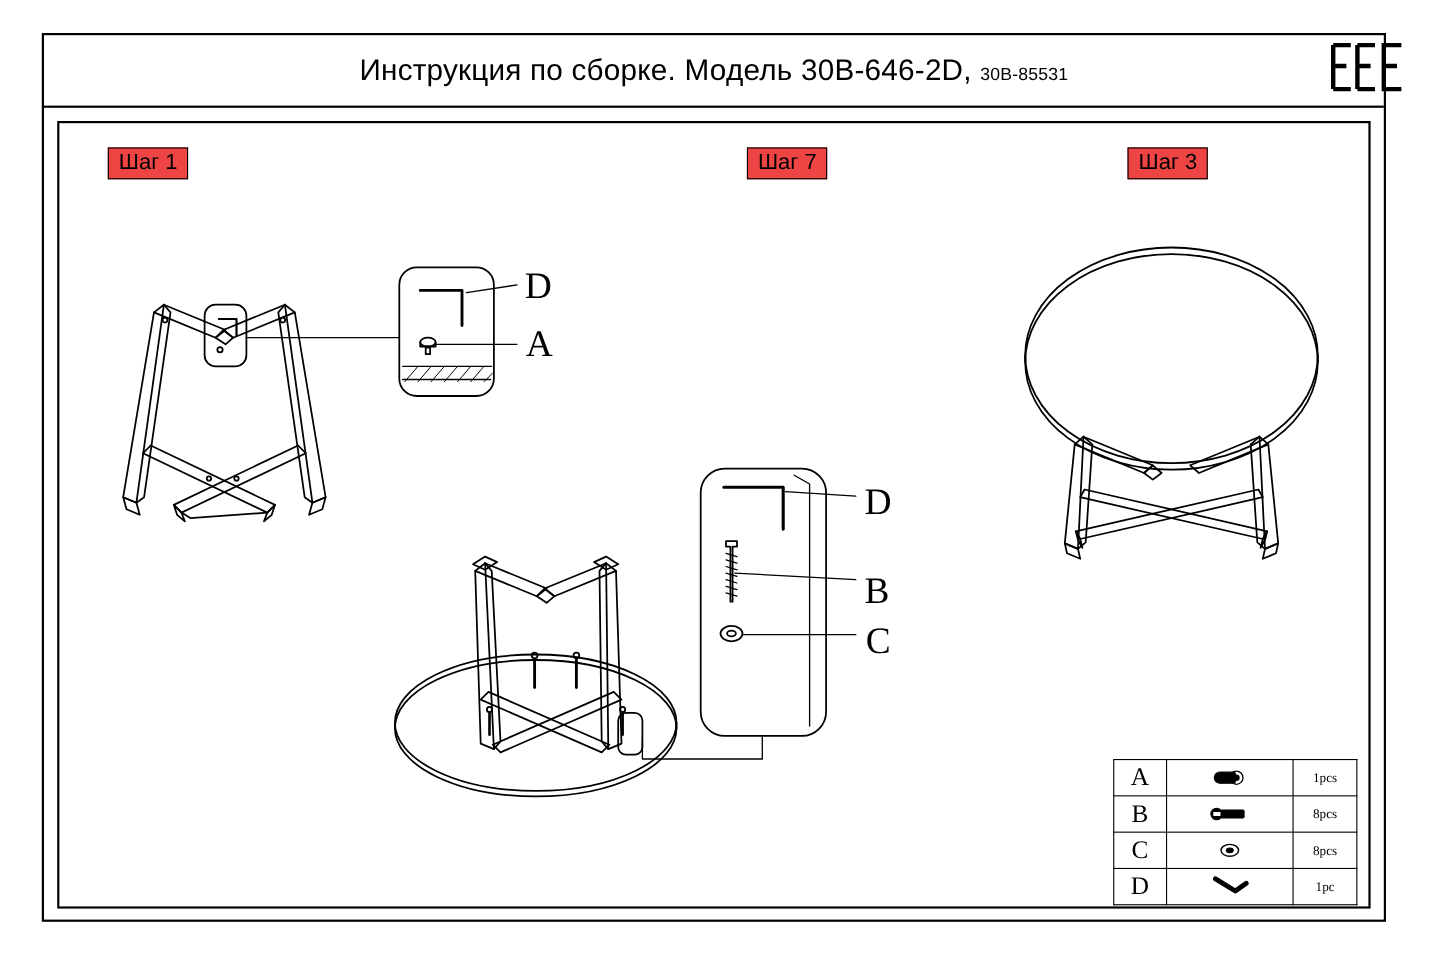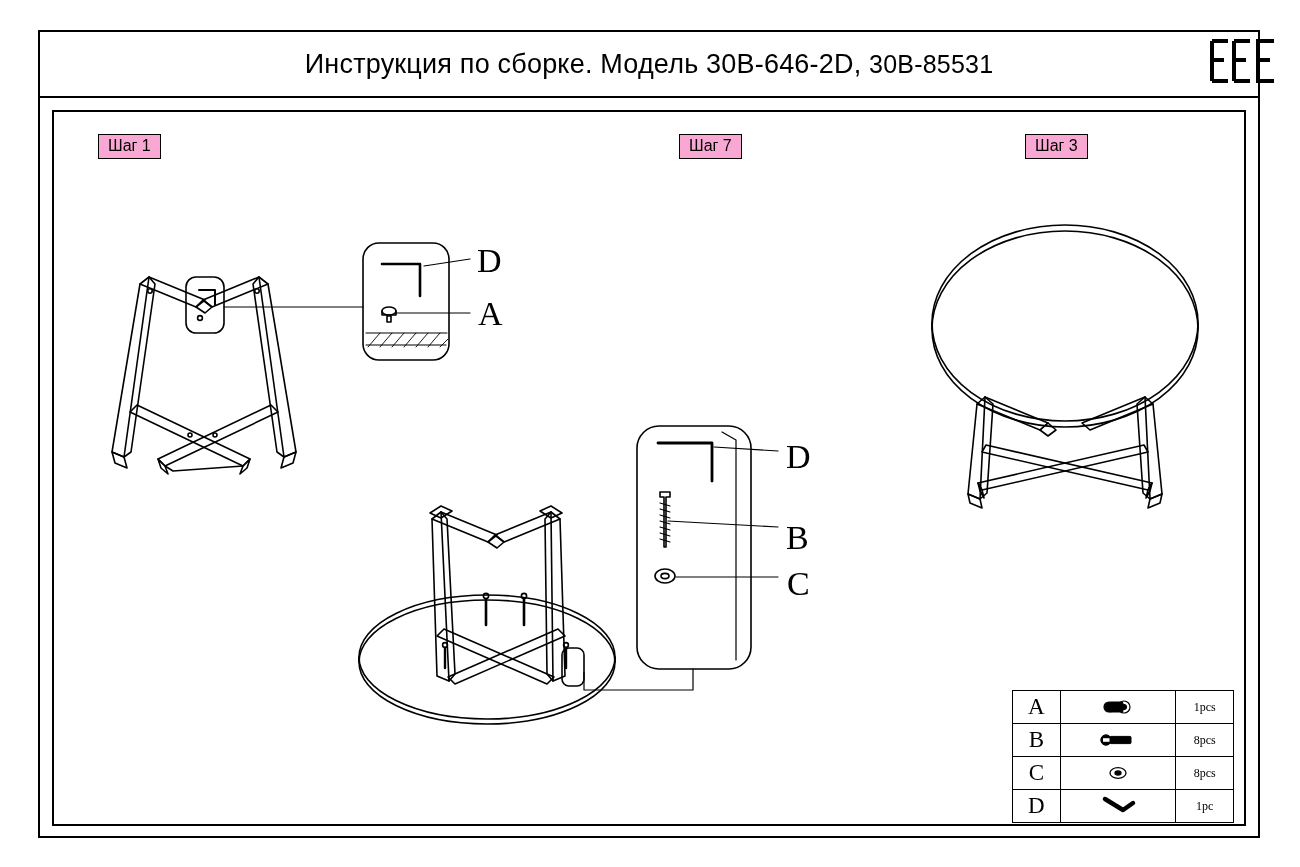--- a/index.html
+++ b/index.html
@@ -40,43 +40,43 @@
     align-items: center;
     justify-content: center;
   }
   .title-text {
     font-size: 27px;
     color: #000;
     letter-spacing: 0.2px;
     white-space: nowrap;
   }
   .title-text .model-second {
-    font-size: 25px;
+    font-size: 16px;
   }
   .eac-mark {
     position: absolute;
     right: 22px;
     top: 38px;
     width: 70px;
     height: 46px;
   }
   .inner-frame {
     position: absolute;
     left: 52px;
     top: 110px;
     width: 1194px;
     height: 716px;
     border: 2px solid #000;
     box-sizing: border-box;
   }
   .step-label {
     position: absolute;
     border: 1.5px solid #000;
-    background: #f9a8d4;
-    font-size: 16px;
+    background: #ef4444;
+    font-size: 20px;
     color: #000;
     padding: 3px 9px 4px 9px;
     line-height: 1;
     box-sizing: border-box;
   }
   #step1-label { left: 98px; top: 134px; }
   #step2-label { left: 679px; top: 134px; }
   #step3-label { left: 978px; top: 134px; margin-left: 47px; }
 
   .callout {

